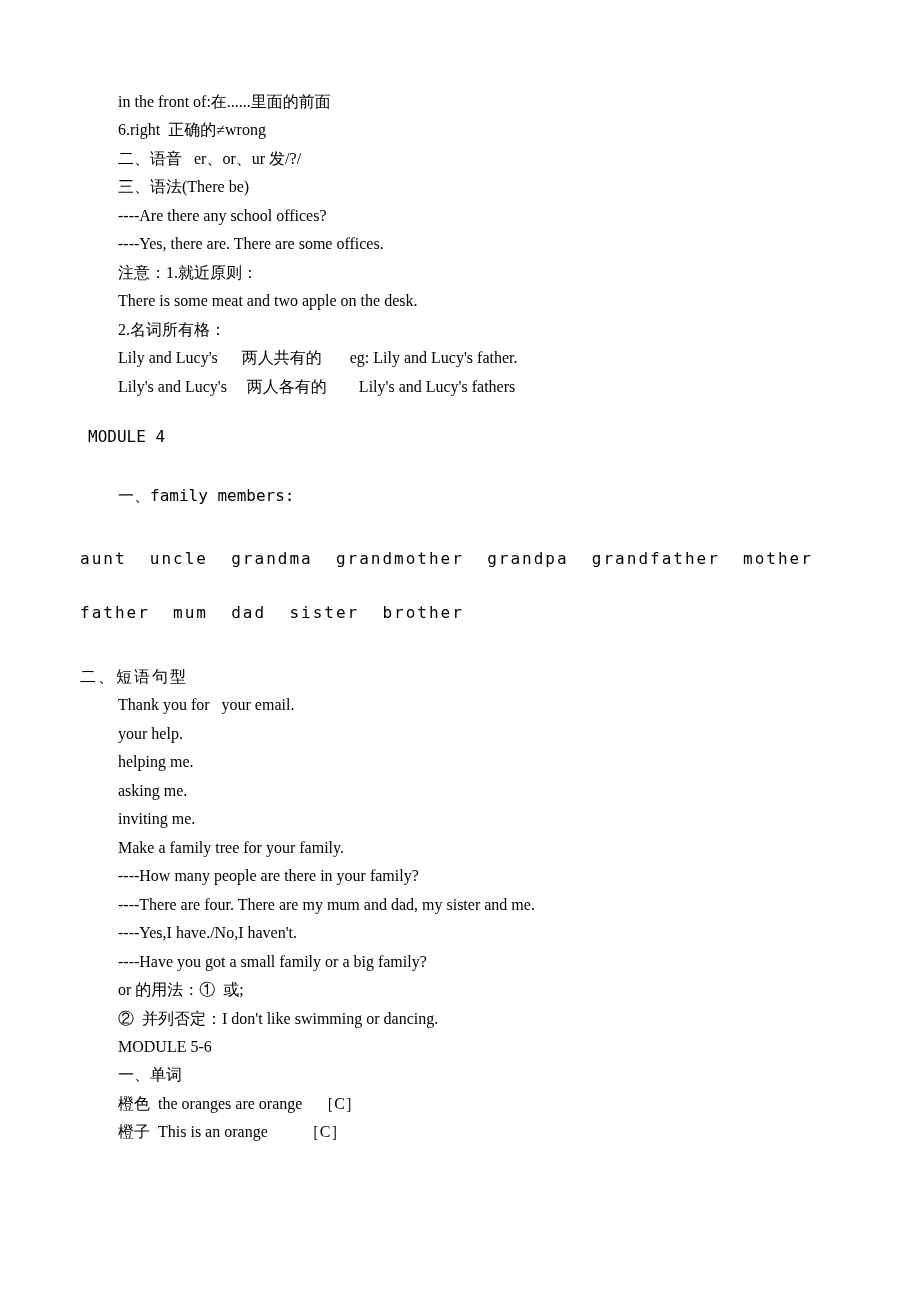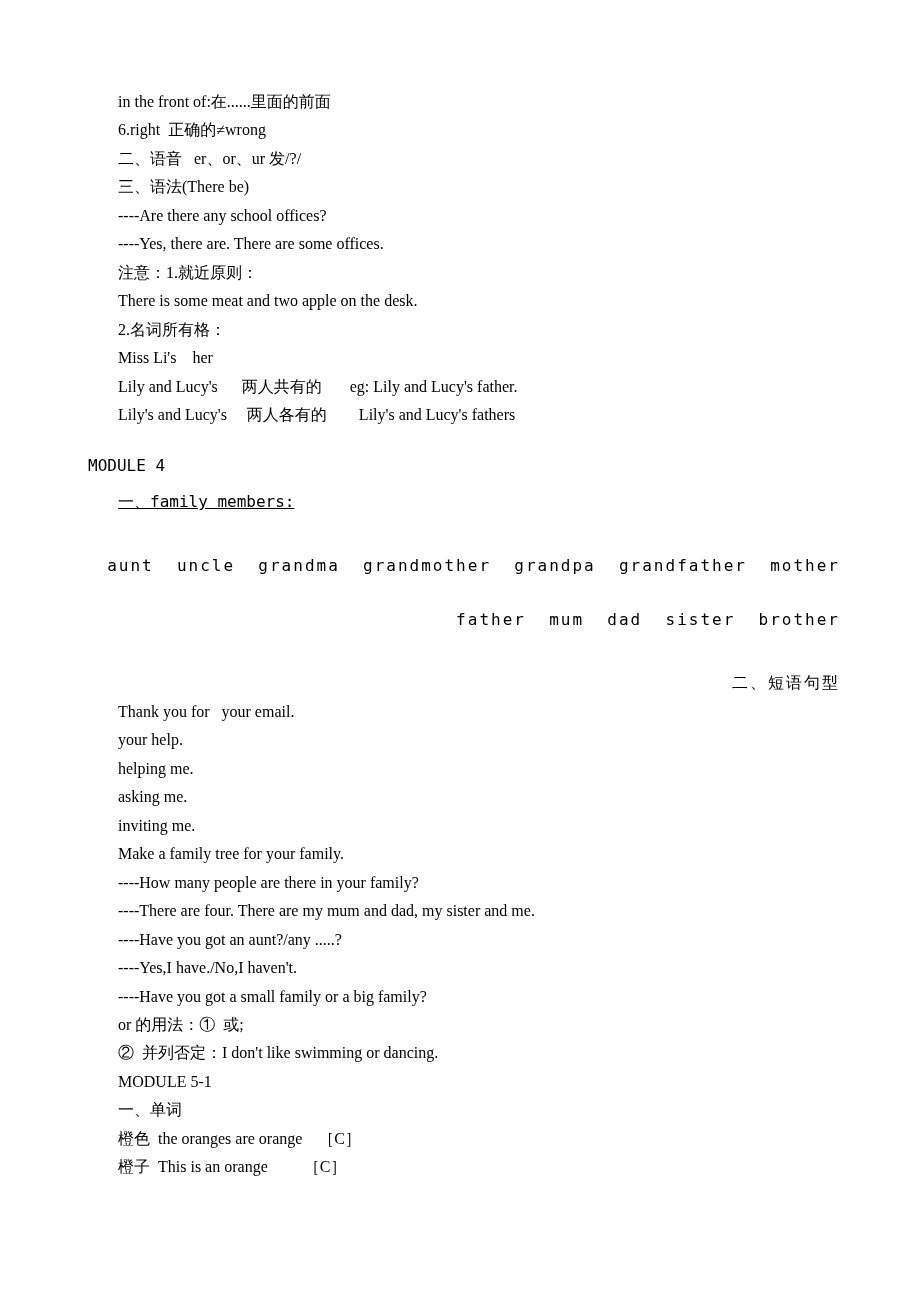--- a/index.html
+++ b/index.html
@@ -17,33 +17,31 @@
   }
   .line {
     line-height: 1.78;
     white-space: pre-wrap;
   }
   .indent1 {
     padding-left: 38px;
   }
   .no-indent {
     padding-left: 0;
-    text-align: right;
   }
   .section-heading {
     font-family: "SimSun", monospace;
     padding-left: 8px;
     margin-top: 22px;
-    margin-bottom: 8px;
+    margin-bottom: 30px;
   }
   .sub-heading {
     font-family: "SimSun", monospace;
     padding-left: 38px;
     margin-bottom: 22px;
-    text-decoration: underline;
   }
   .wide-block {
     font-family: "SimSun", monospace;
     letter-spacing: 2px;
     line-height: 3.4;
     margin-top: 12px;
     margin-bottom: 12px;
     white-space: pre-wrap;
   }
 </style>
@@ -54,43 +52,41 @@
 
   <div class="line indent1">in the front of:在......里面的前面</div>
   <div class="line indent1">6.right  正确的≠wrong</div>
   <div class="line indent1">二、语音   er、or、ur 发/?/</div>
   <div class="line indent1">三、语法(There be)</div>
   <div class="line indent1">----Are there any school offices?</div>
   <div class="line indent1">----Yes, there are. There are some offices.</div>
   <div class="line indent1">注意：1.就近原则：</div>
   <div class="line indent1">There is some meat and two apple on the desk.</div>
   <div class="line indent1">2.名词所有格：</div>
-  <div class="line indent1">Miss Li's    her</div>
   <div class="line indent1">Lily and Lucy's      两人共有的       eg: Lily and Lucy's father.</div>
   <div class="line indent1">Lily's and Lucy's     两人各有的        Lily's and Lucy's fathers</div>
 
   <div class="line section-heading">MODULE 4</div>
 
   <div class="line sub-heading">一、family members:</div>
 
   <div class="wide-block no-indent">aunt  uncle  grandma  grandmother  grandpa  grandfather  mother  father  mum  dad  sister  brother</div>
 
   <div class="line no-indent" style="font-family:'SimSun',monospace;letter-spacing:2px;margin-top:22px;">二、短语句型</div>
 
   <div class="line indent1">Thank you for   your email.</div>
   <div class="line indent1">your help.</div>
   <div class="line indent1">helping me.</div>
   <div class="line indent1">asking me.</div>
   <div class="line indent1">inviting me.</div>
   <div class="line indent1">Make a family tree for your family.</div>
   <div class="line indent1">----How many people are there in your family?</div>
   <div class="line indent1">----There are four. There are my mum and dad, my sister and me.</div>
-  <div class="line indent1">----Have you got an aunt?/any .....?</div>
   <div class="line indent1">----Yes,I have./No,I haven't.</div>
   <div class="line indent1">----Have you got a small family or a big family?</div>
   <div class="line indent1">or 的用法：①  或;</div>
   <div class="line indent1">②  并列否定：I don't like swimming or dancing.</div>
-  <div class="line indent1">MODULE 5-1</div>
+  <div class="line indent1">MODULE 5-6</div>
   <div class="line indent1">一、单词</div>
   <div class="line indent1">橙色  the oranges are orange    ［C］</div>
   <div class="line indent1">橙子  This is an orange         ［C］</div>
 
 </div>
 
 </body></html>

